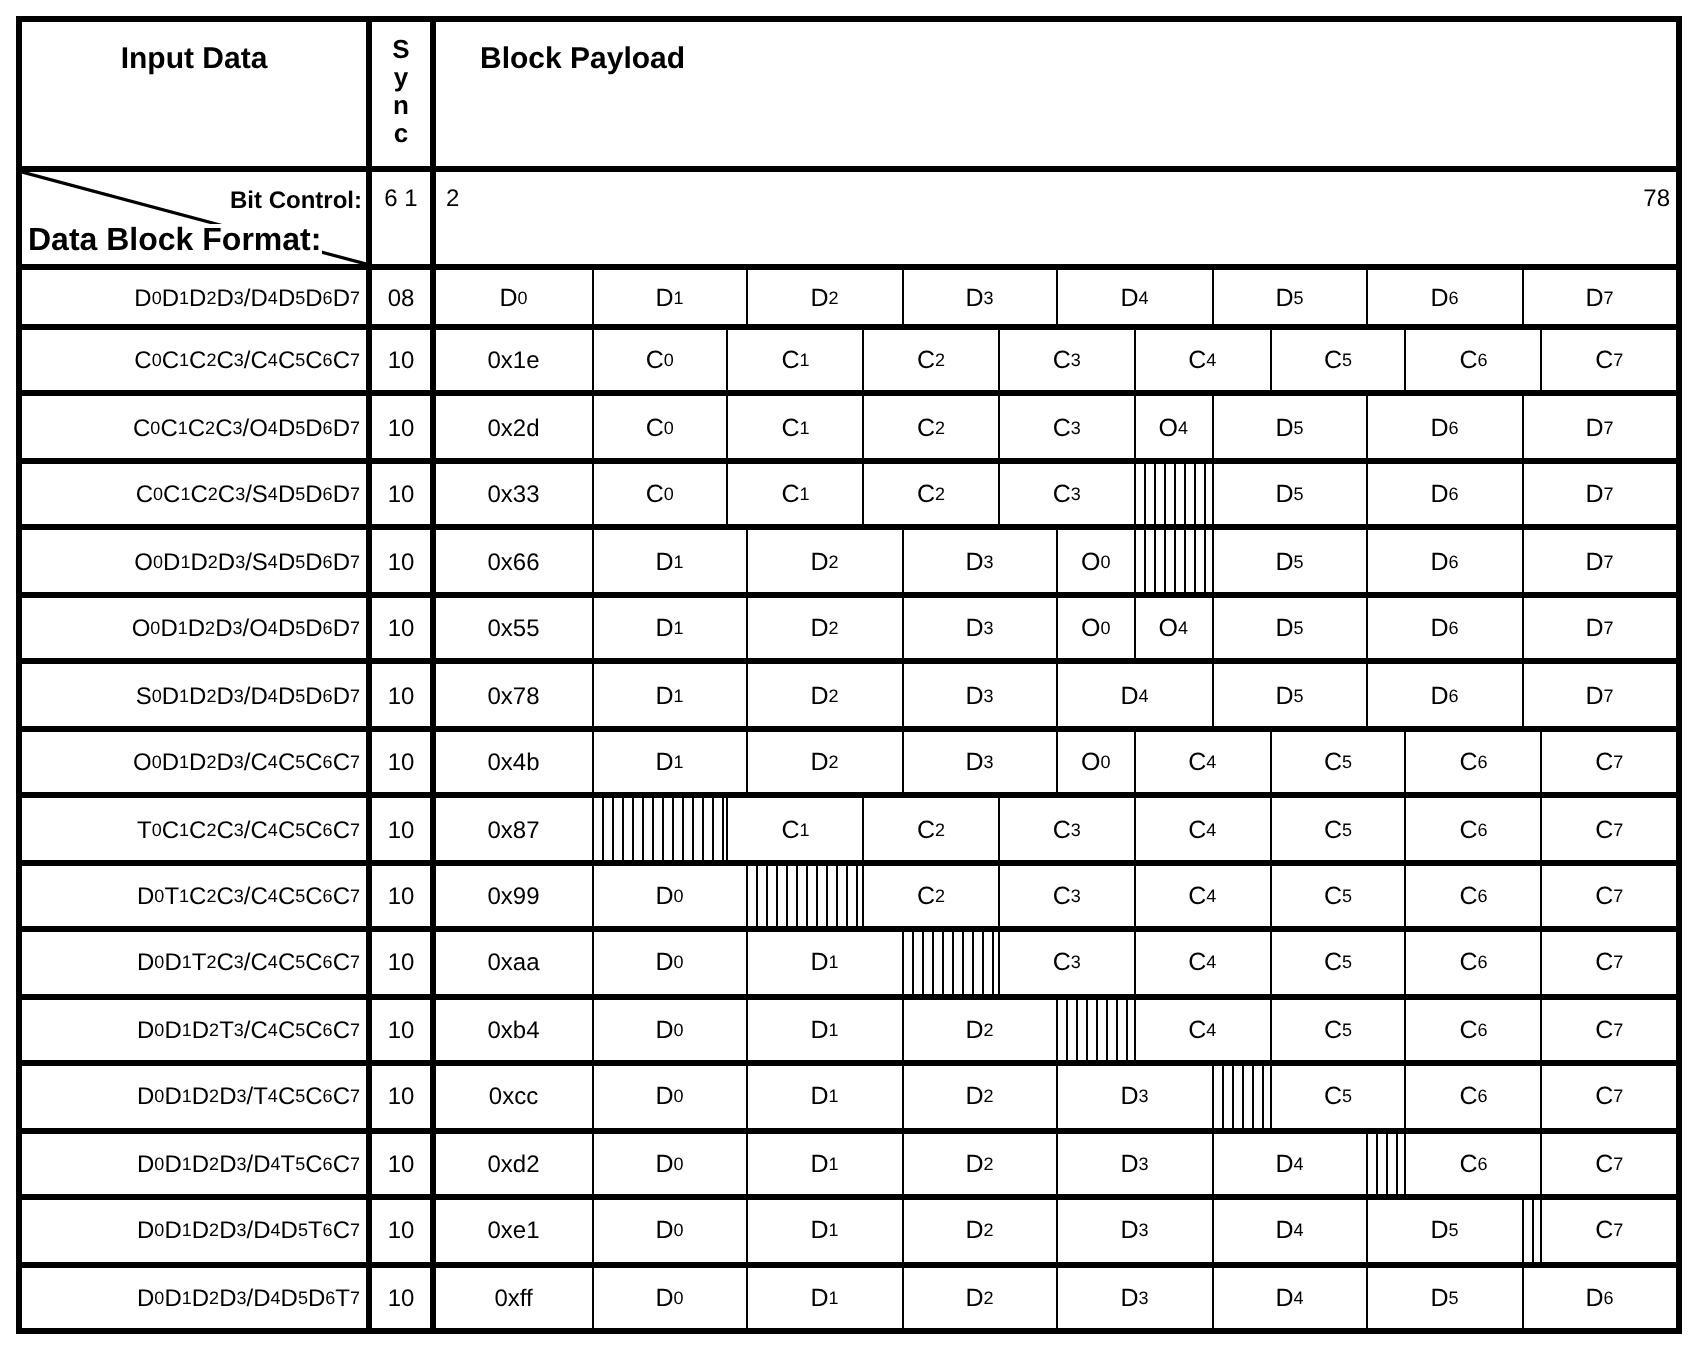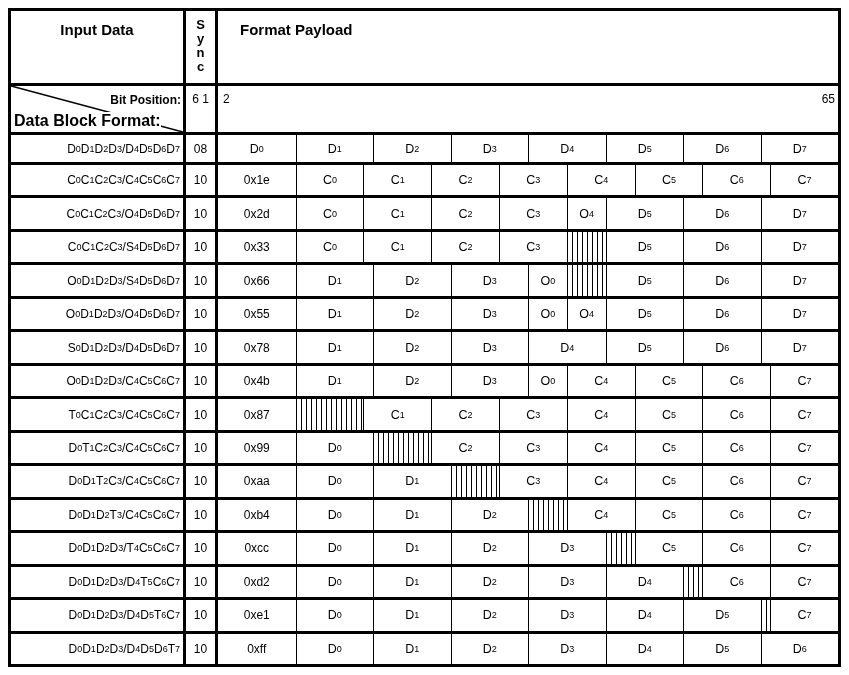--- a/index.html
+++ b/index.html
@@ -60,36 +60,36 @@
 <div class="figure">
 
   <div class="row r-header">
     <div class="col-input header-input">
       <span>Input Data</span>
     </div>
     <div class="col-sync header-sync">
       <span>S<br>y<br>n<br>c</span>
     </div>
     <div class="col-payload header-payload">
-      <span>Format Payload</span>
+      <span>Block Payload</span>
     </div>
   </div>
 
   <div class="row r-bitpos">
     <div class="col-input">
       <svg class="diag" width="172" height="46">
         <line x1="0" y1="0" x2="172" y2="46" stroke="#000" stroke-width="1.6"></line>
       </svg>
-      <span class="bp-label">Bit Position:</span>
+      <span class="bp-label">Bit Control:</span>
       <span class="dbf-label">Data Block Format:</span>
     </div>
     <div class="col-sync bitpos-sync">6 1</div>
     <div class="col-payload bitpos-payload">
       <span>2</span>
-      <span>65</span>
+      <span>78</span>
     </div>
   </div>
 
   <div class="row r-data">
     <div class="col-input cell-label">D<sub>0</sub> D<sub>1</sub> D<sub>2</sub> D<sub>3</sub>/D<sub>4</sub> D<sub>5</sub> D<sub>6</sub> D<sub>7</sub></div>
     <div class="col-sync cell-sync">08</div>
     <div class="col-payload" id="data-row-cells">
         <div class="pcell first" style="width: 12.5%;">D<sub>0</sub></div>
         <div class="pcell" style="width: 12.5%;">D<sub>1</sub></div>
         <div class="pcell" style="width: 12.5%;">D<sub>2</sub></div>

